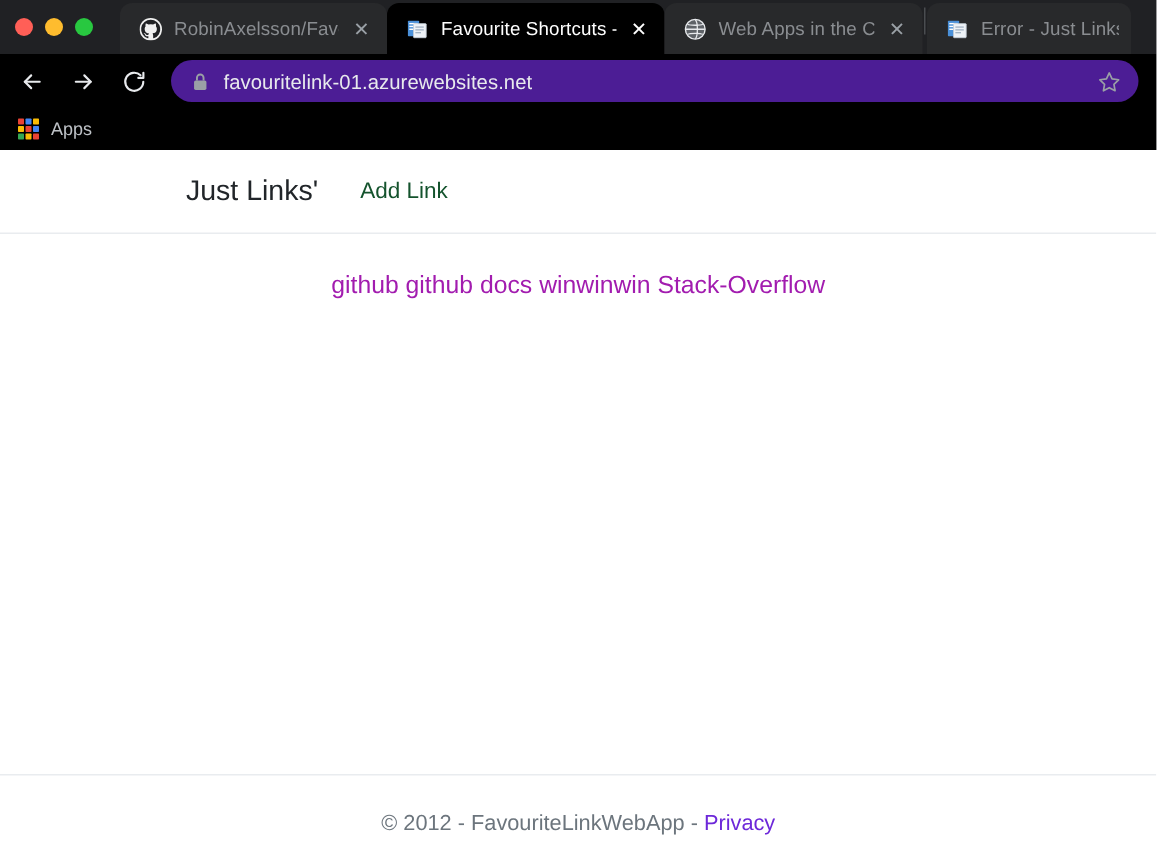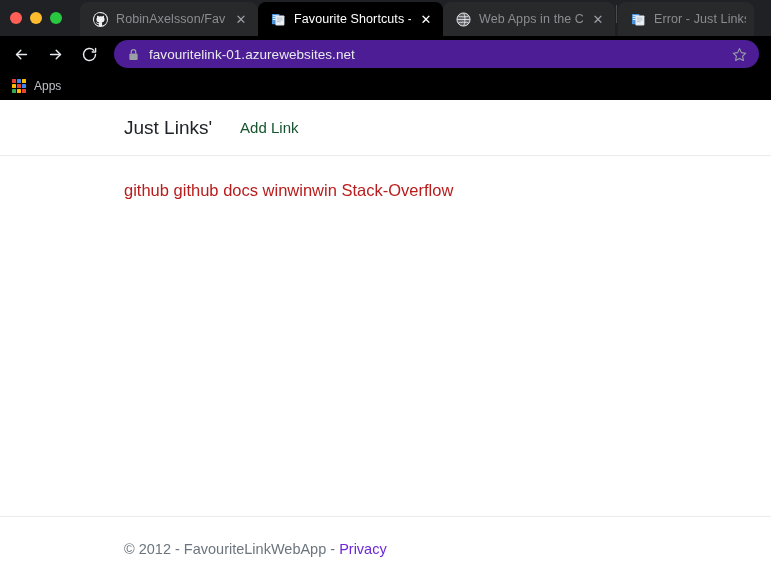--- a/index.html
+++ b/index.html
@@ -216,20 +216,21 @@
   }
 
   
   .viewport {
     flex: 1 1 auto;
     background: #ffffff;
     display: flex;
     flex-direction: column;
     min-height: 0;
     overflow: hidden;
+    text-align: center;
   }
 
   .site-header {
     height: 56px;
     background: #ffffff;
     border-bottom: 1px solid #e9ecef;
     display: flex;
     align-items: center;
     padding: 0 124px;
     flex: 0 0 56px;
@@ -253,21 +254,21 @@
     padding: 22px 124px 0 124px;
     min-height: 0;
   }
 
   .links-row {
     font-size: 16.5px;
     line-height: 1.5;
     white-space: nowrap;
   }
   .links-row a {
-    color: #b91c1c;
+    color: #a21caf;
     text-decoration: none;
   }
 
   .site-footer {
     flex: 0 0 auto;
     border-top: 1px solid #e9ecef;
     padding: 24px 124px 0 124px;
     height: 55px;
   }
   .footer-text {

